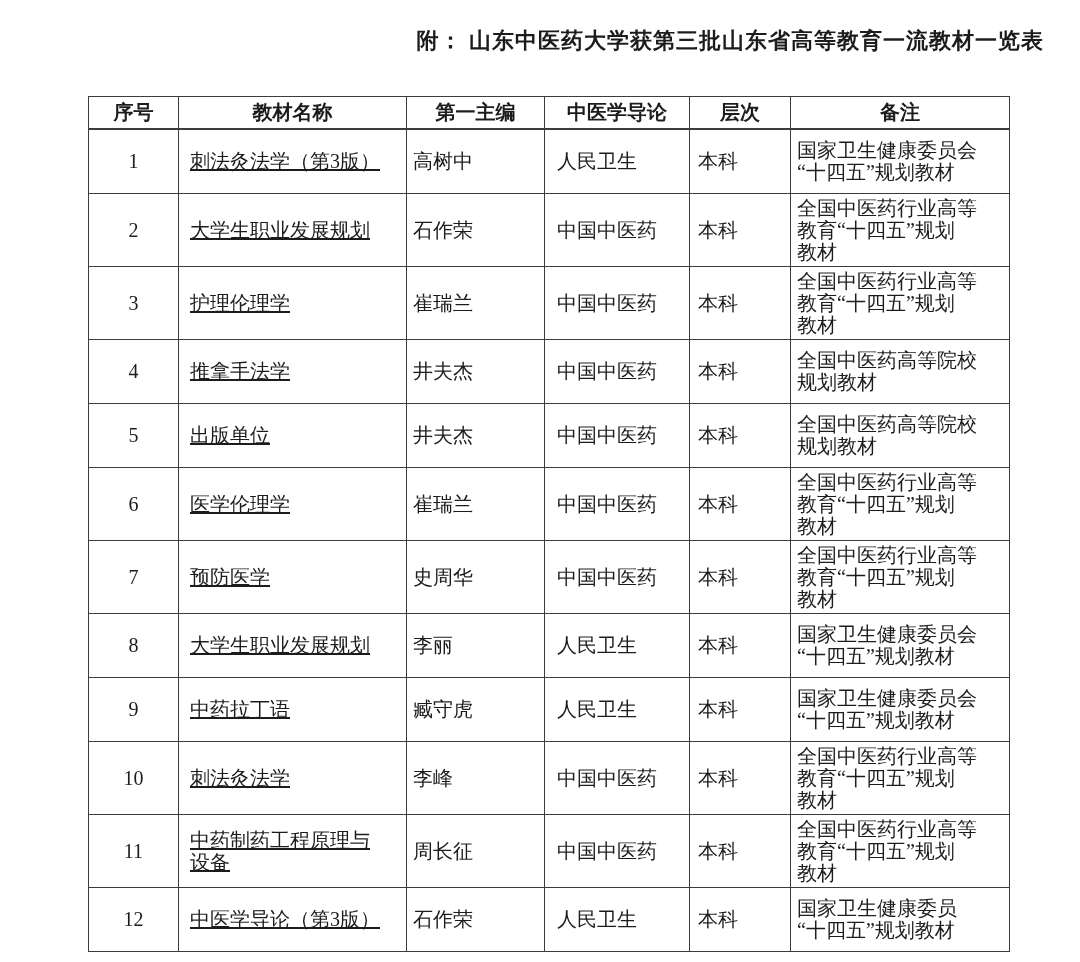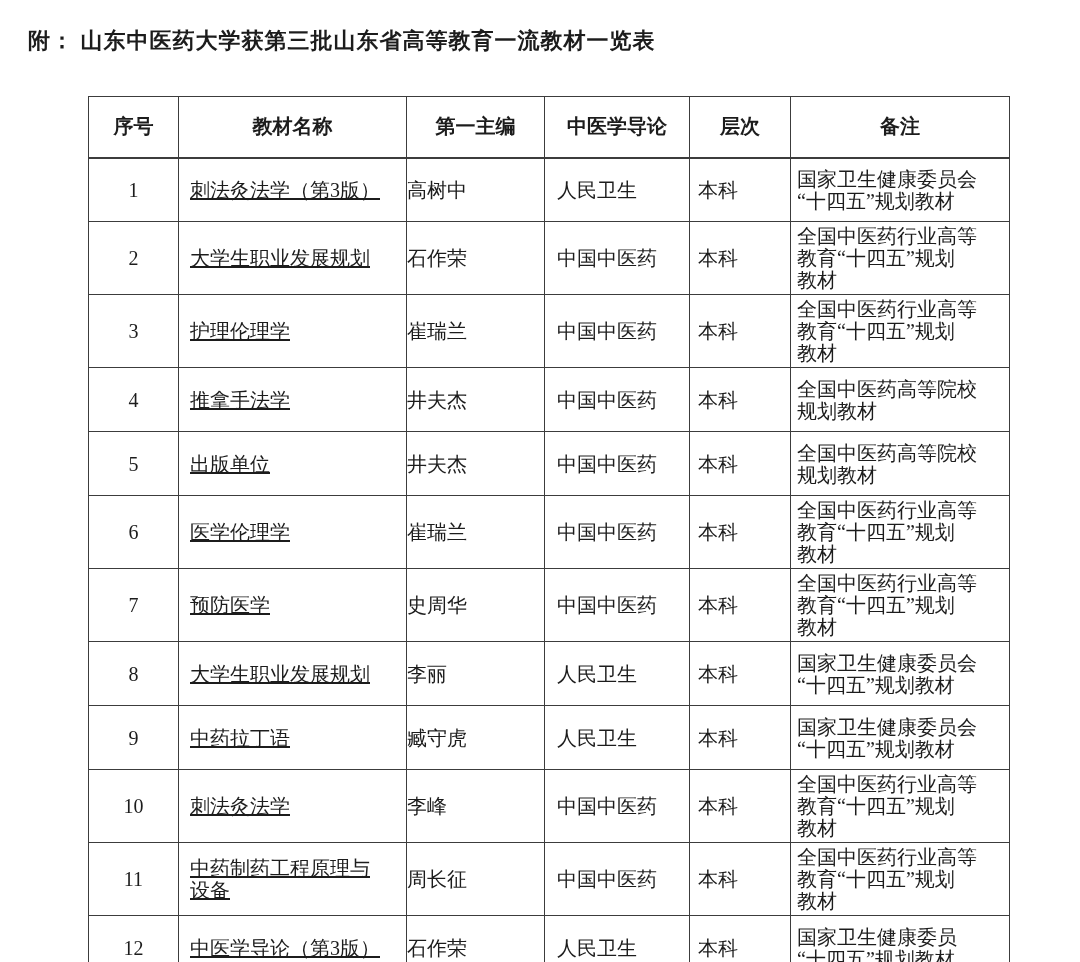--- a/index.html
+++ b/index.html
@@ -9,58 +9,58 @@
     background: #ffffff;
     width: 1080px;
     height: 962px;
     font-family: "Liberation Serif", "DejaVu Serif", serif;
     color: #1c1c1c;
     overflow: hidden;
   }
   .doc-title {
     margin-top: 26px;
     width: 1044px;
-    text-align: left;
+    text-align: right;
     font-weight: bold;
     font-size: 22px;
     letter-spacing: 1px;
     white-space: pre-line;
     padding-left: 28px;
   }
   table.textbook-table {
     border-collapse: collapse;
     table-layout: fixed;
     margin: 40px 0 0 88px;
     width: 921px;
   }
   .textbook-table th,
   .textbook-table td {
     border: 1px solid #3c3c3c;
     overflow: hidden;
   }
   .textbook-table th {
     font-weight: bold;
     font-size: 20px;
-    height: 61px;
+    height: 32px;
     text-align: center;
     padding: 2px 4px;
     border-bottom-width: 2px;
   }
   .textbook-table td {
     font-size: 20px;
     line-height: 22px;
     padding: 3px 8px;
     vertical-align: middle;
     white-space: pre-line;
     text-align: left;
   }
   .textbook-table tbody tr { height: 64px; }
   td.col-no { text-align: center; padding: 3px 2px; }
   td.col-name { padding-left: 11px; text-decoration: underline; }
-  td.col-editor { padding-left: 0; }
+  td.col-editor { padding-left: 6px; }
   td.col-publisher { padding-left: 12px; }
   td.col-level { padding-left: 8px; }
   td.col-remark { padding-left: 6px; padding-right: 23px; }
 </style>
 </head>
 <body>
 
 <div class="doc-title">附： 山东中医药大学获第三批山东省高等教育一流教材一览表</div>
 
 <table class="textbook-table">

